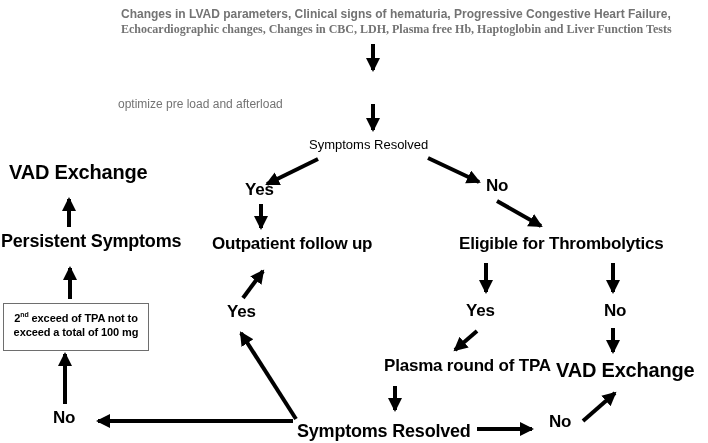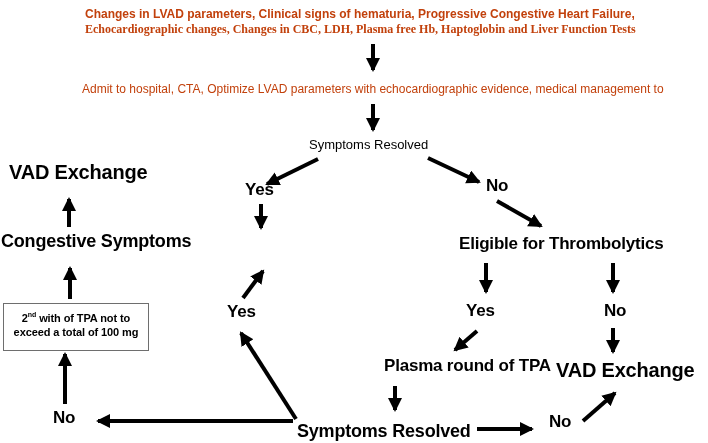--- a/index.html
+++ b/index.html
@@ -16,21 +16,22 @@
     position: absolute;
     left: 0; top: 0;
     width: 708px; height: 443px;
     pointer-events: none;
   }
   .para {
     position: absolute;
     font-size: 12px;
     line-height: 15px;
     white-space: nowrap;
-    color: #c2410c;
+    color: #737373;
+    margin-left: 36px;
   }
   .para.bold { font-weight: bold; }
   .label {
     position: absolute;
     font-weight: bold;
     white-space: nowrap;
     color: #000;
     letter-spacing: -0.2px;
   }
   .lbl-plain {
@@ -88,41 +89,42 @@
       <line x1="243" y1="298" x2="263" y2="271"></line>
       <line x1="65" y1="404" x2="65" y2="354"></line>
       <line x1="70" y1="299" x2="70" y2="268"></line>
       <line x1="69" y1="227" x2="69" y2="199"></line>
     </g>
   </svg>
 
   <div class="para bold" style="left:85px; top:7px;">Changes in LVAD parameters, Clinical signs of hematuria, Progressive Congestive Heart Failure,</div>
   <div class="para bold" style="left:85px; top:22px;font-family:Liberation Serif, serif;">Echocardiographic changes, Changes in CBC, LDH, Plasma free Hb, Haptoglobin and Liver Function Tests</div>
 
-  <div class="para" style="left:82px; top:82px;">Admit to hospital, CTA, Optimize LVAD parameters with echocardiographic evidence, medical management to</div>
+  <div class="para" style="left:82px; top:97px;">optimize pre load and afterload</div>
 
   <div class="lbl-plain" style="left:309px; top:137px; font-size:13px;">Symptoms Resolved</div>
 
   <div class="label" style="left:245px; top:180px; font-size:17px;">Yes</div>
   <div class="label" style="left:486px; top:176px; font-size:17px;">No</div>
 
+  <div class="label" style="left:212px; top:234px; font-size:17px;">Outpatient follow up</div>
   <div class="label" style="left:459px; top:234px; font-size:17px;text-align:right;">Eligible for Thrombolytics</div>
 
   <div class="label" style="left:466px; top:301px; font-size:17px;">Yes</div>
   <div class="label" style="left:604px; top:301px; font-size:17px;">No</div>
 
   <div class="label" style="left:384px; top:356px; font-size:17px;">Plasma round of TPA</div>
   <div class="label" style="left:556px; top:359px; font-size:20px;">VAD Exchange</div>
 
   <div class="label" style="left:297px; top:421px; font-size:18px;">Symptoms Resolved</div>
   <div class="label" style="left:549px; top:412px; font-size:17px;">No</div>
   <div class="label" style="left:53px; top:408px; font-size:17px;">No</div>
   <div class="label" style="left:227px; top:302px; font-size:17px;">Yes</div>
 
   <div class="tpa-box">
-    <span><span>2</span><sup>nd</sup><span> with of TPA not to</span></span><br>
+    <span><span>2</span><sup>nd</sup><span> exceed of TPA not to</span></span><br>
     <span>exceed a total of 100 mg</span>
   </div>
 
-  <div class="label" style="left:1px; top:231px; font-size:18px;">Congestive Symptoms</div>
+  <div class="label" style="left:1px; top:231px; font-size:18px;">Persistent Symptoms</div>
   <div class="label" style="left:9px; top:161px; font-size:20px;">VAD Exchange</div>
 
 </div>
 
 </body></html>

